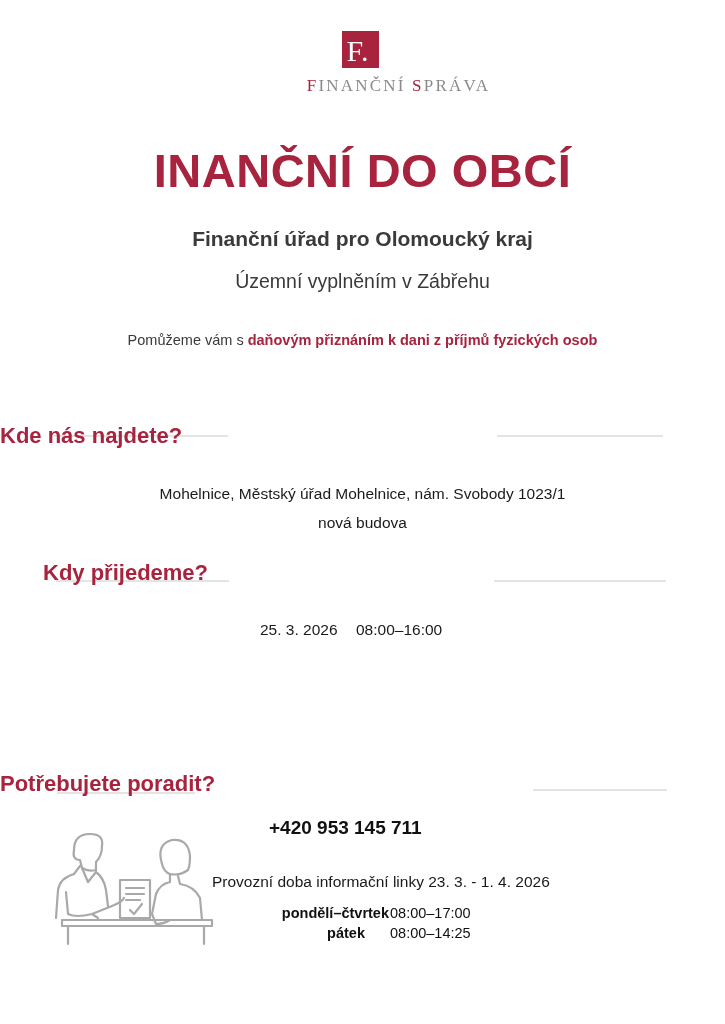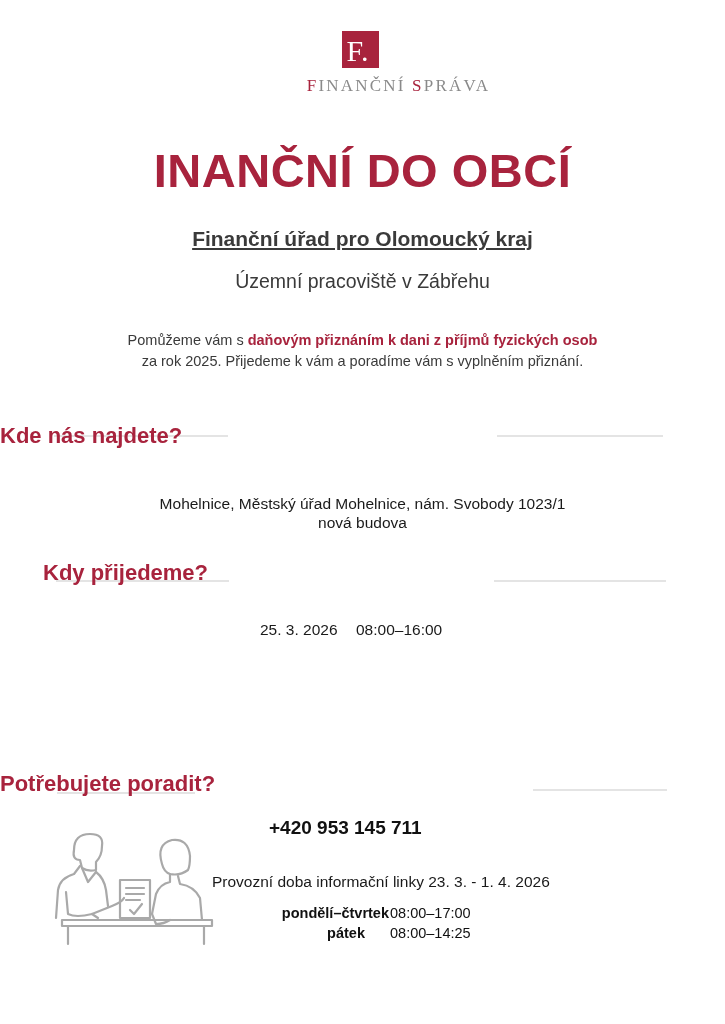--- a/index.html
+++ b/index.html
@@ -46,21 +46,20 @@
       font-weight: bold;
       font-size: 47px;
       color: #a8233d;
       letter-spacing: 0.5px;
     }
     .office {
       top: 227px;
       font-weight: bold;
       font-size: 21px;
       color: #3a3a3a;
-      text-decoration: underline;
     }
     .branch {
       top: 270px;
       font-size: 19.5px;
       color: #3a3a3a;
     }
     .intro {
       top: 330px;
       font-size: 14.5px;
       line-height: 21px;
@@ -105,33 +104,32 @@
 
 <div class="logo-box">
   <span class="f">F.</span>
 </div>
 <div class="abs center logo-text">
   <span class="accent">F</span><span>INANČNÍ </span><span class="accent">S</span><span>PRÁVA</span>
 </div>
 
 <div class="abs center main-title">INANČNÍ DO OBCÍ</div>
 <div class="abs center office">Finanční úřad pro Olomoucký kraj</div>
-<div class="abs center branch">Územní pracoviště v Zábřehu</div>
+<div class="abs center branch">Územní vyplněním v Zábřehu</div>
 
 <div class="abs center intro">
   <div>
     <span>Pomůžeme vám s </span><span class="hl">daňovým přiznáním k dani z příjmů fyzických osob</span>
   </div>
-  <div>za rok 2025. Přijedeme k vám a poradíme vám s vyplněním přiznání.</div>
 </div>
 
 <div class="rule" style="left:54px; top:435px; width:174px;"></div>
 <div class="rule" style="left:497px; top:435px; width:166px;"></div>
 <div class="abs center section-head" style="top:423px;">Kde nás najdete?</div>
-<div class="abs center body-text" style="top:495px;">Mohelnice, Městský úřad Mohelnice, nám. Svobody 1023/1</div>
+<div class="abs center body-text" style="top:485px;">Mohelnice, Městský úřad Mohelnice, nám. Svobody 1023/1</div>
 <div class="abs center body-text" style="top:514px;">nová budova</div>
 
 <div class="rule" style="left:56px; top:580px; width:173px;"></div>
 <div class="rule" style="left:494px; top:580px; width:172px;"></div>
 <div class="abs center section-head" style="top:560px;margin-left:43px;">Kdy přijedeme?</div>
 <div class="abs body-text" style="top:621px; left:260px;">25. 3. 2026</div>
 <div class="abs body-text" style="top:621px; left:356px;">08:00–16:00</div>
 
 <div class="rule" style="left:57px; top:792px; width:138px;"></div>
 <div class="rule" style="left:533px; top:789px; width:134px;"></div>

